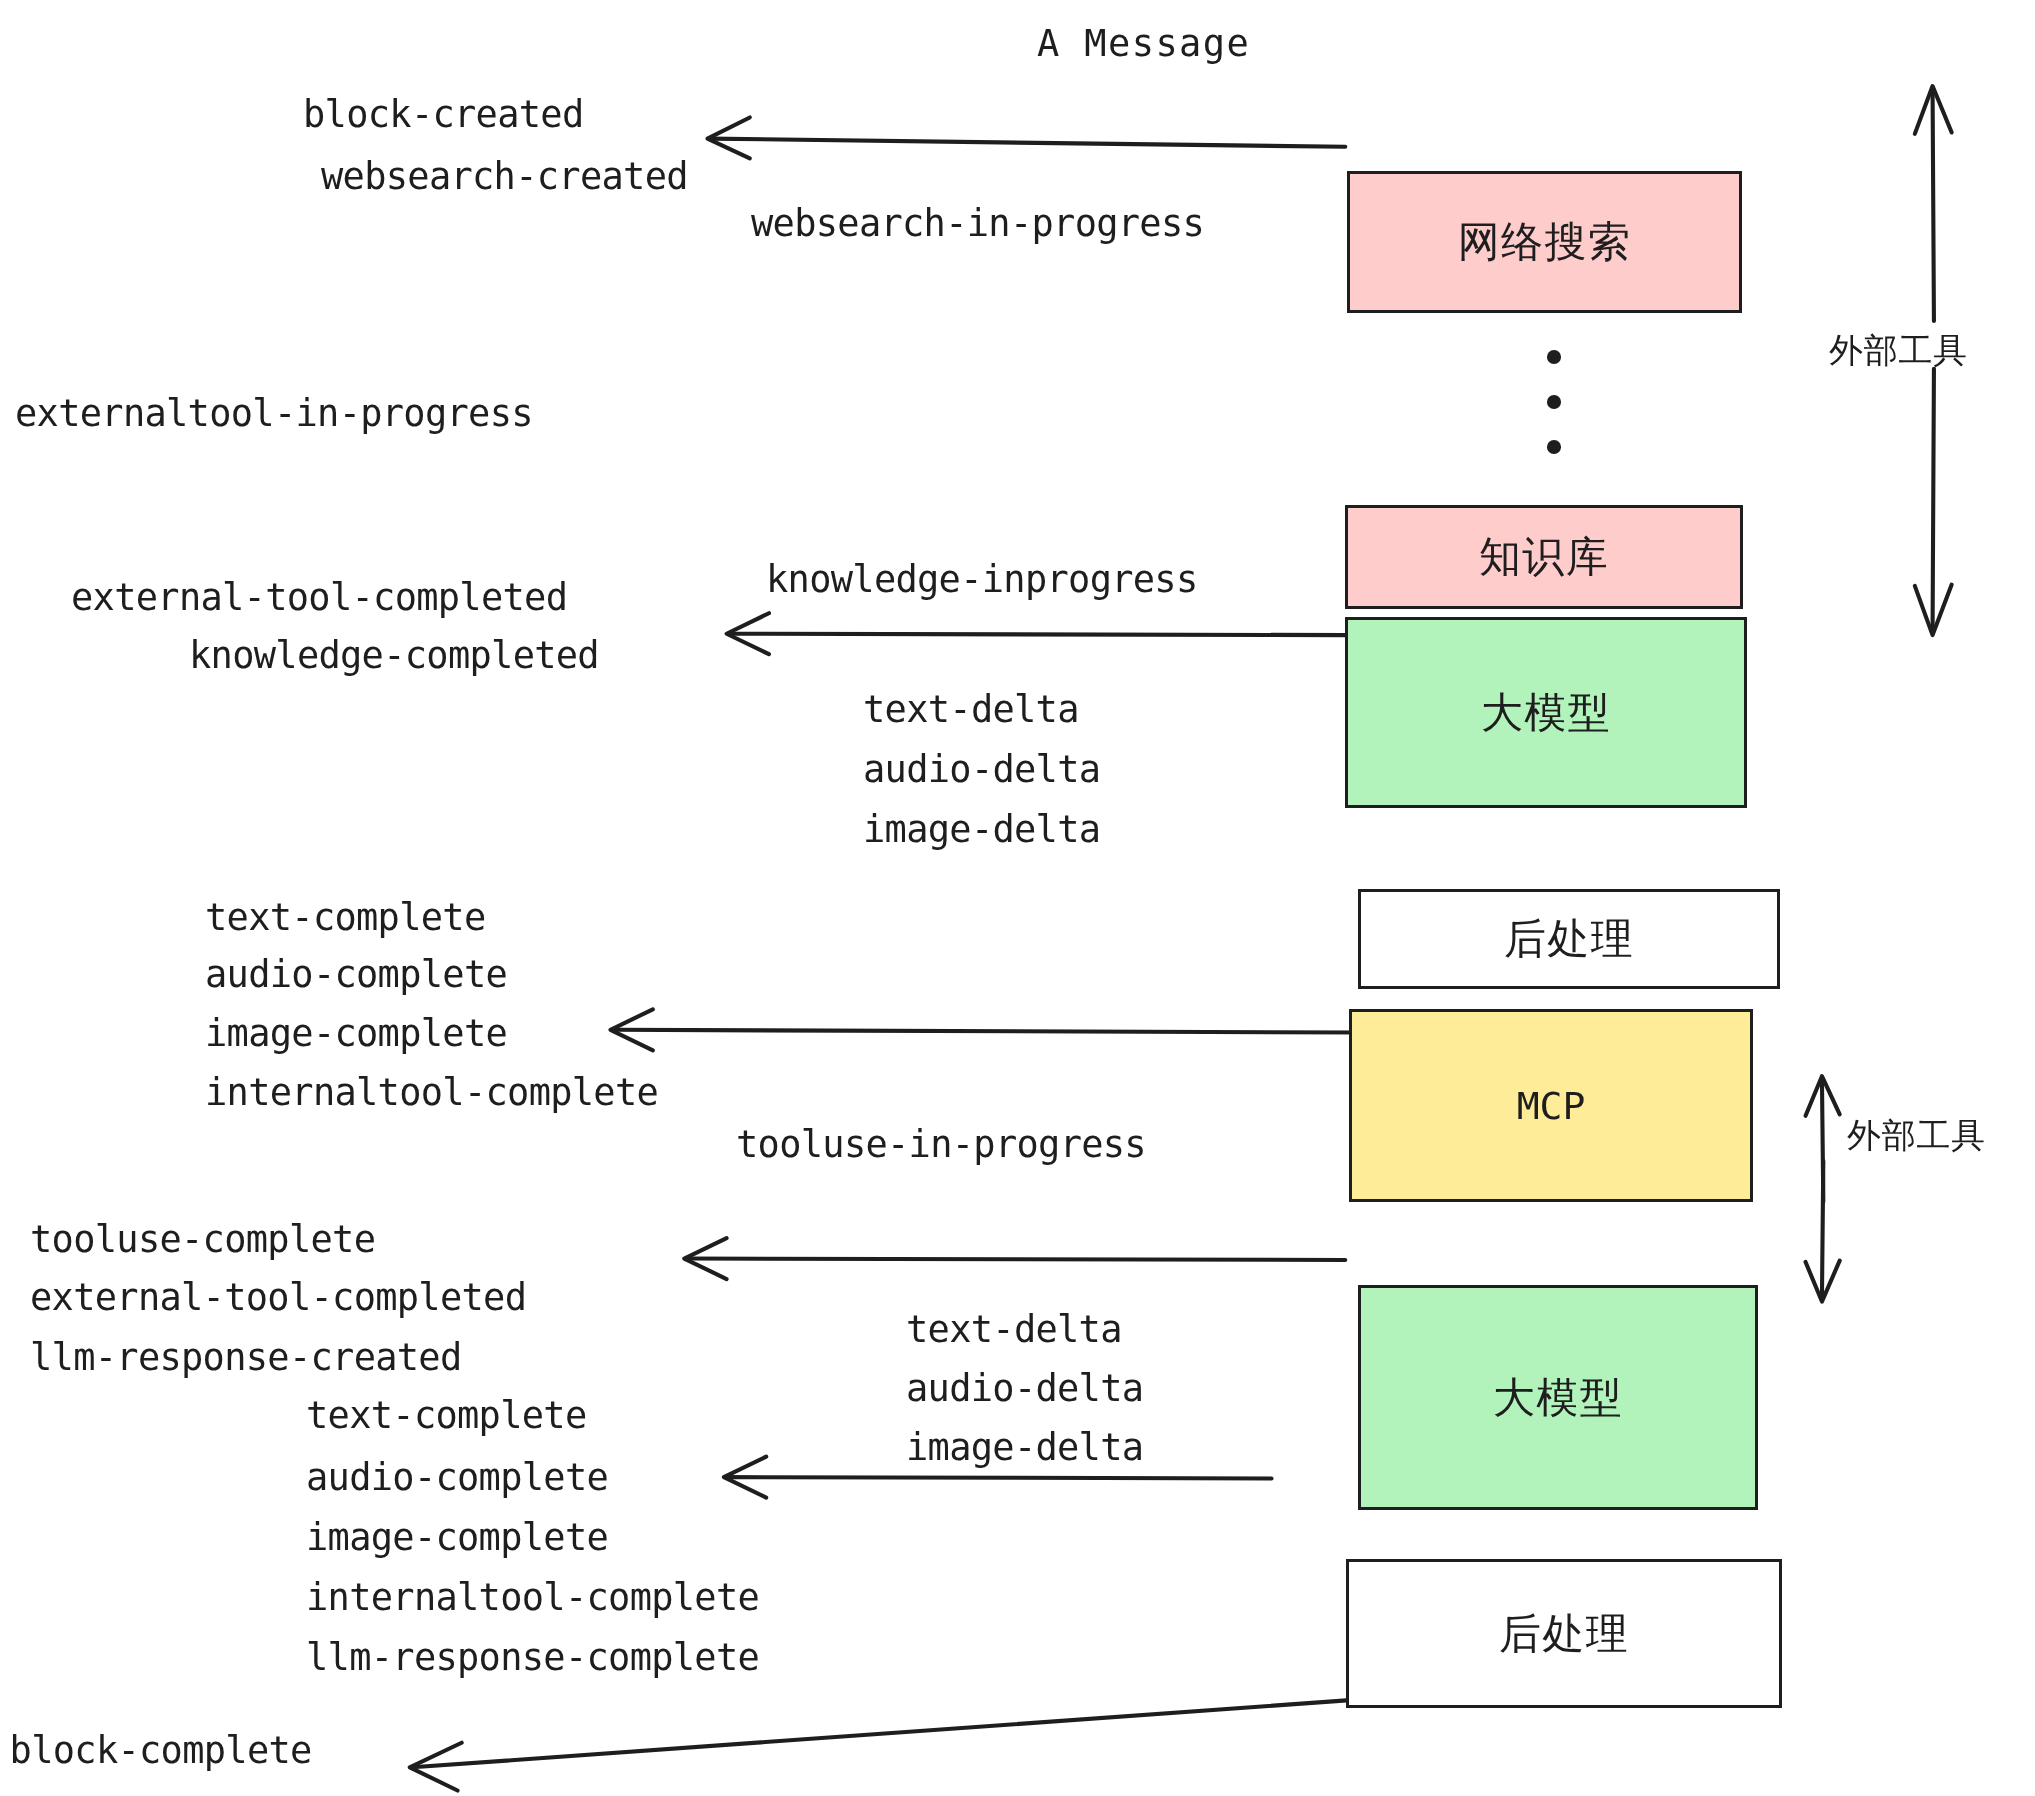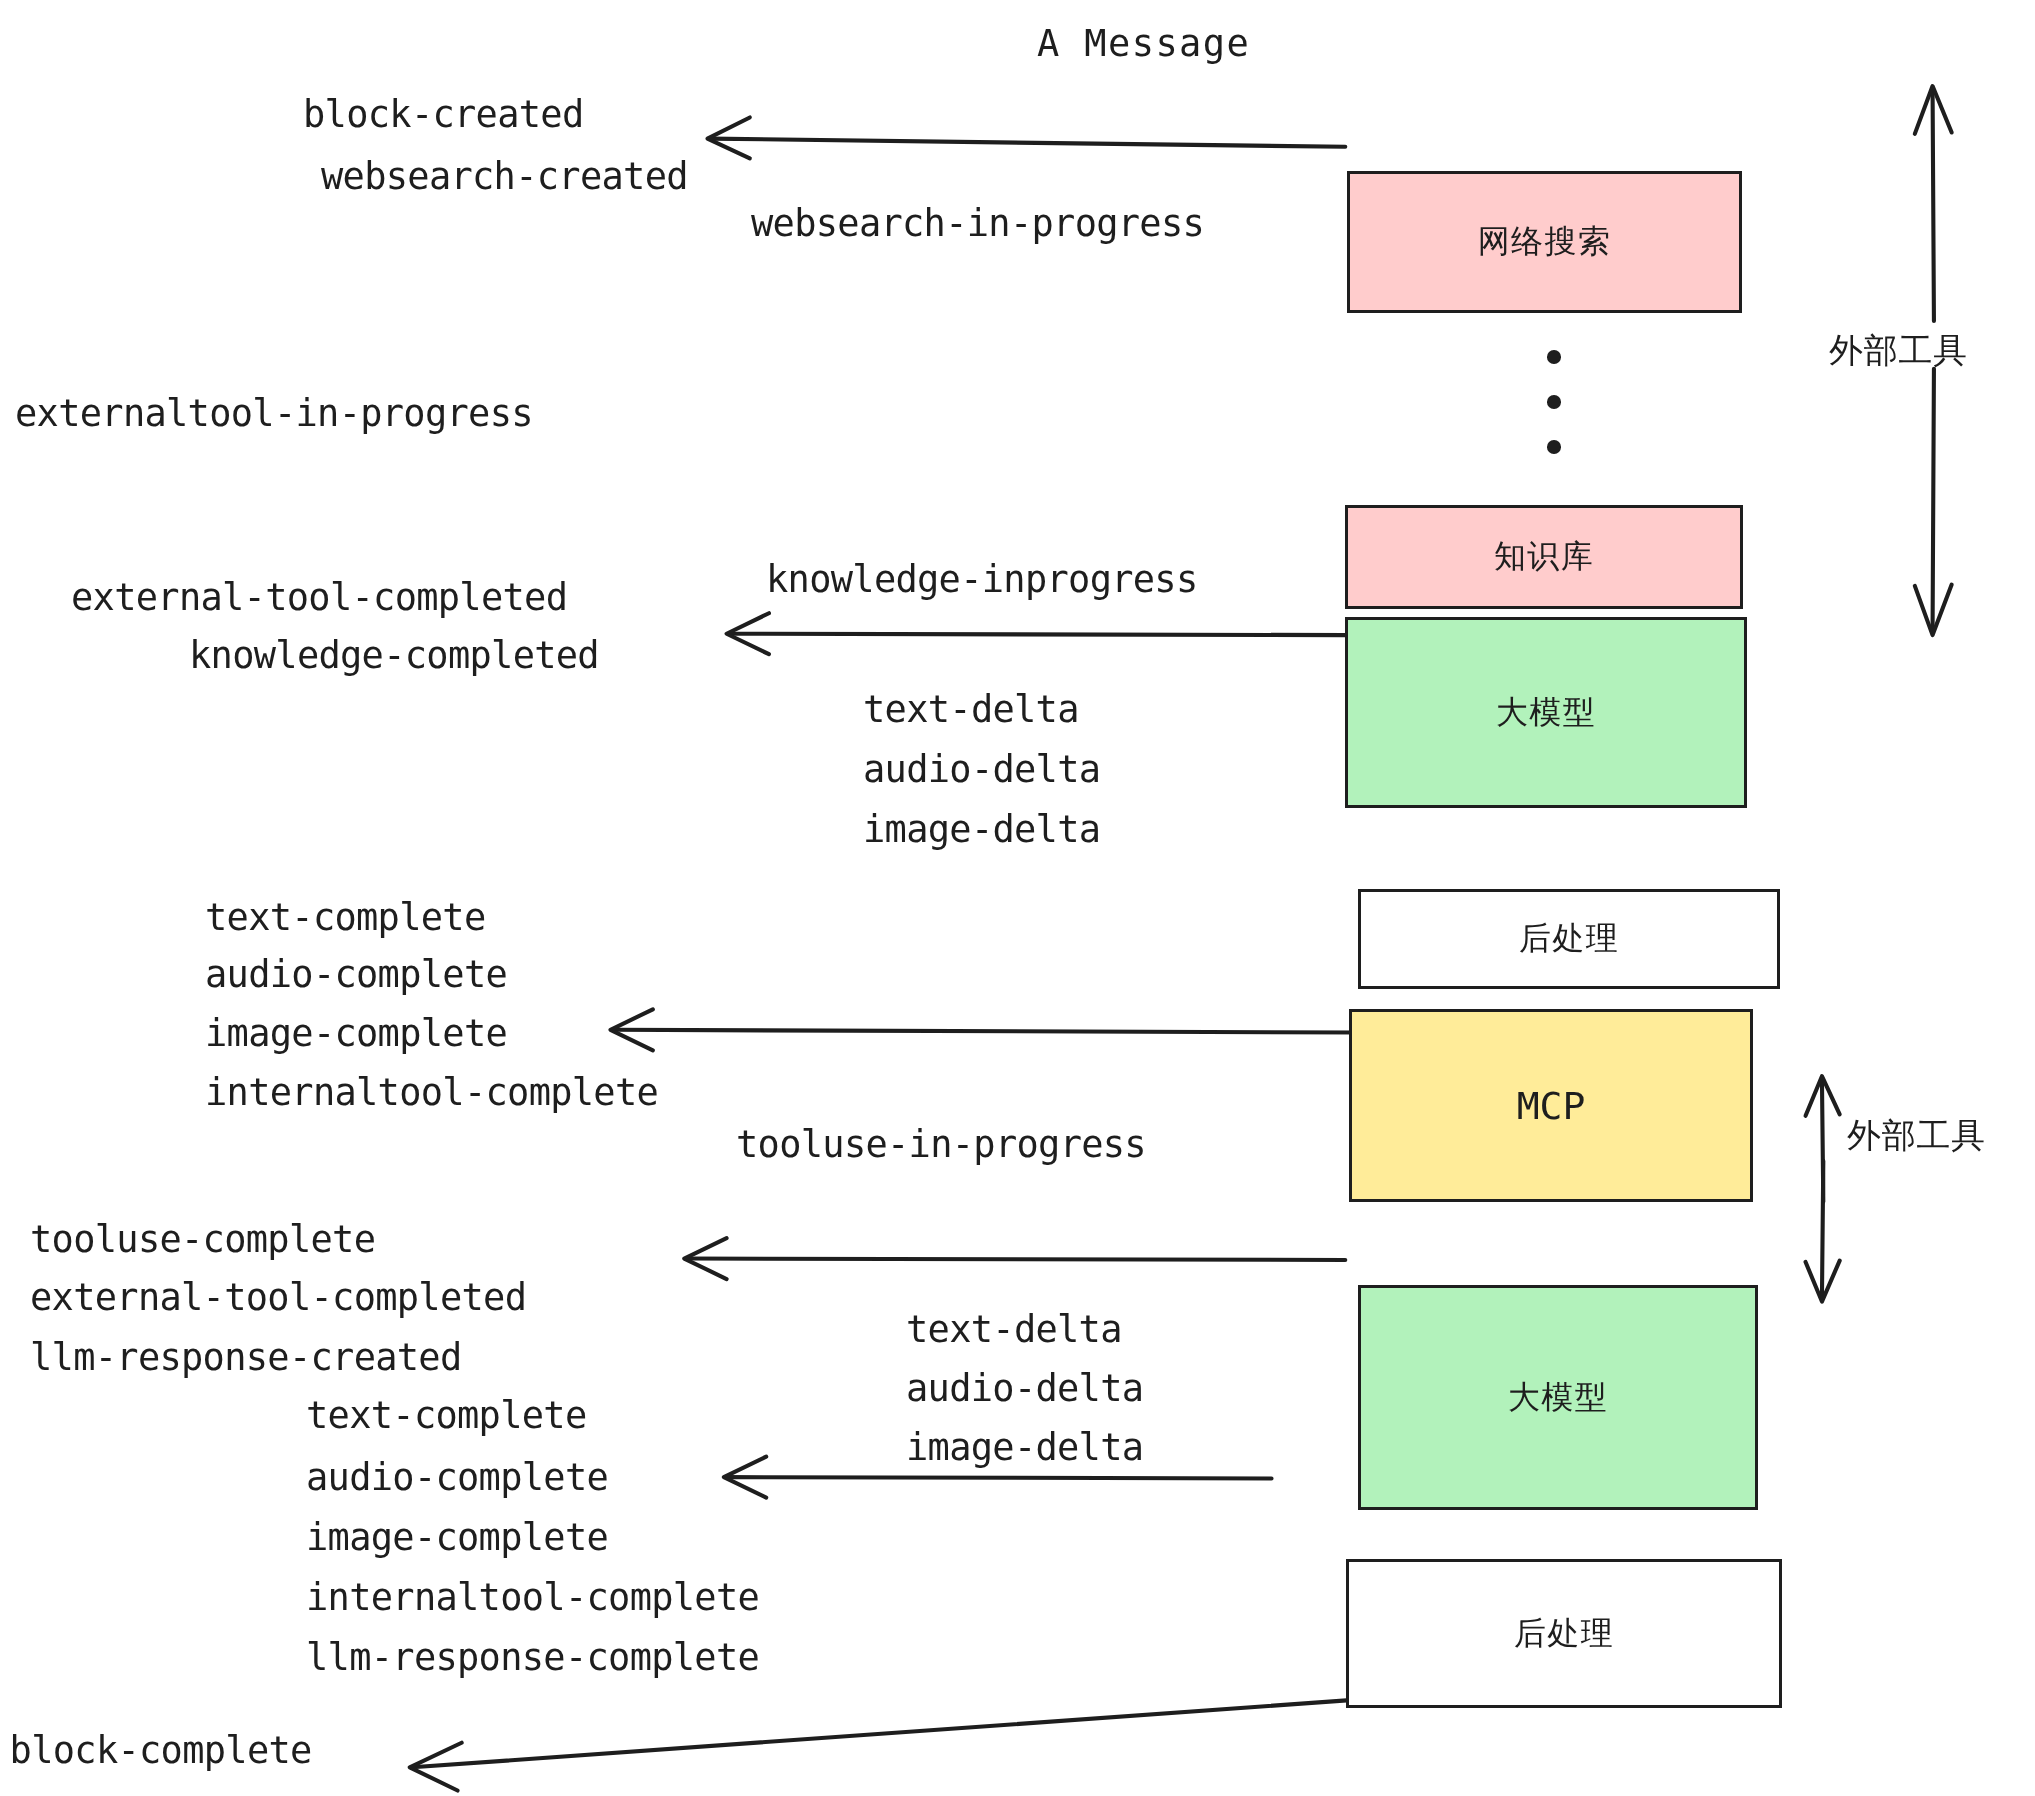--- a/index.html
+++ b/index.html
@@ -34,21 +34,21 @@
   .box{
     position:absolute;
     box-sizing:border-box;
     border:3.4px solid #1e1e1e;
     display:flex;
     align-items:center;
     justify-content:center;
   }
   .box span{
     font-family:Liberation Mono, monospace;
-    font-size:32px;
+    font-size:42px;
     color:#1e1e1e;
     letter-spacing:1.4px;
     white-space:pre;
   }
   .box.mcp span{
     font-family:"DejaVu Sans Mono","Liberation Mono",monospace;
     font-size:38px;
     letter-spacing:0;
   }
 

